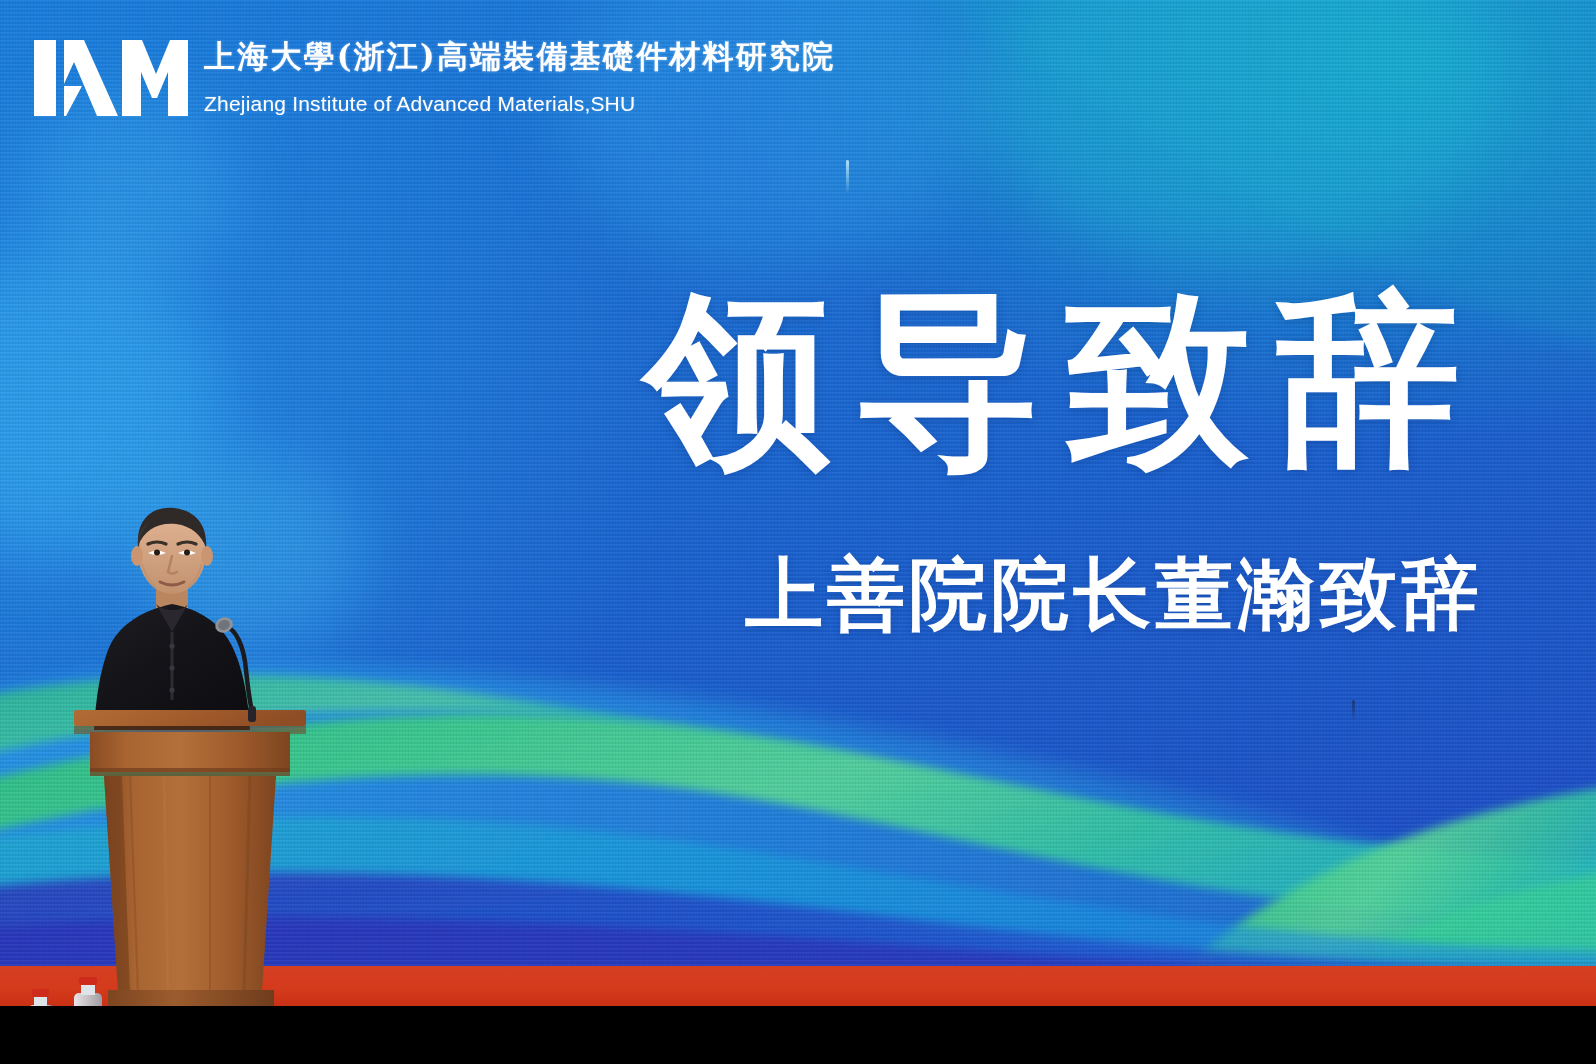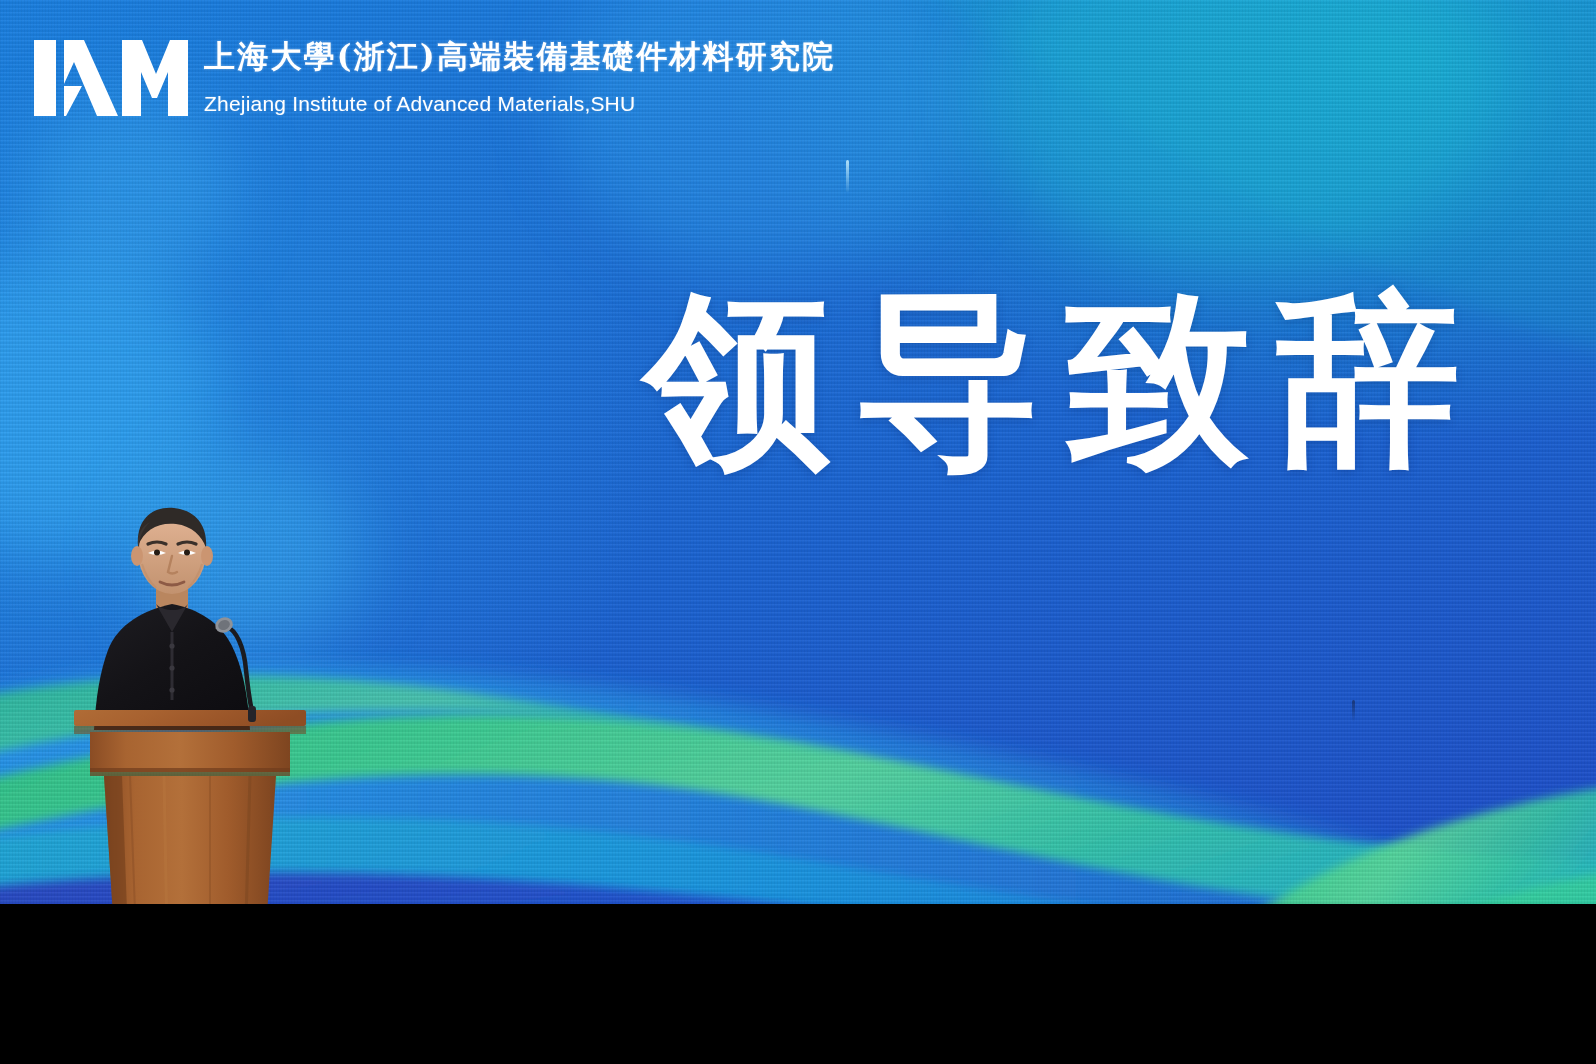--- a/index.html
+++ b/index.html
@@ -3,21 +3,21 @@
 <meta charset="utf-8">
 <style>
   html, body {
     margin: 0;
     padding: 0;
     background: #000;
   }
   #stage {
     position: relative;
     width: 1596px;
-    height: 904px;
+    height: 1006px;
     overflow: hidden;
     font-family: "Liberation Sans", "DejaVu Sans", sans-serif;
     background: #6d28d9;
   }
 
   
   .led-screen {
     position: absolute;
     left: 0; top: 0;
     width: 1596px;
@@ -247,20 +247,21 @@
       <polygon fill="#ffffff" points="34,52 52,52 36,82 34,82"></polygon>
       <polygon fill="#ffffff" points="92,6 112,6 126,40 140,6 158,6 158,82 138,82 138,38 127,64 122,64 111,38 111,82 92,82"></polygon>
     </svg>
     <div class="logo-text">
       <div class="logo-cn">上海大學(浙江)高端裝備基礎件材料研究院</div>
       <div class="logo-en">Zhejiang Institute of Advanced Materials,SHU</div>
     </div>
   </div>
 
   <div class="headline">领导致辞</div>
+  <div class="subheadline">上善院院长董瀚致辞</div>
 
   <div class="streak"></div>
   <div class="streak2"></div>
 
   <svg class="speaker" width="250" height="230" viewBox="0 0 250 230">
     <defs>
       <linearGradient id="skin" x1="0" y1="0" x2="0" y2="1">
         <stop offset="0%" stop-color="#e2b394"></stop>
         <stop offset="55%" stop-color="#d6a versus" stop-opacity="1"></stop>
         <stop offset="100%" stop-color="#c79572"></stop>

